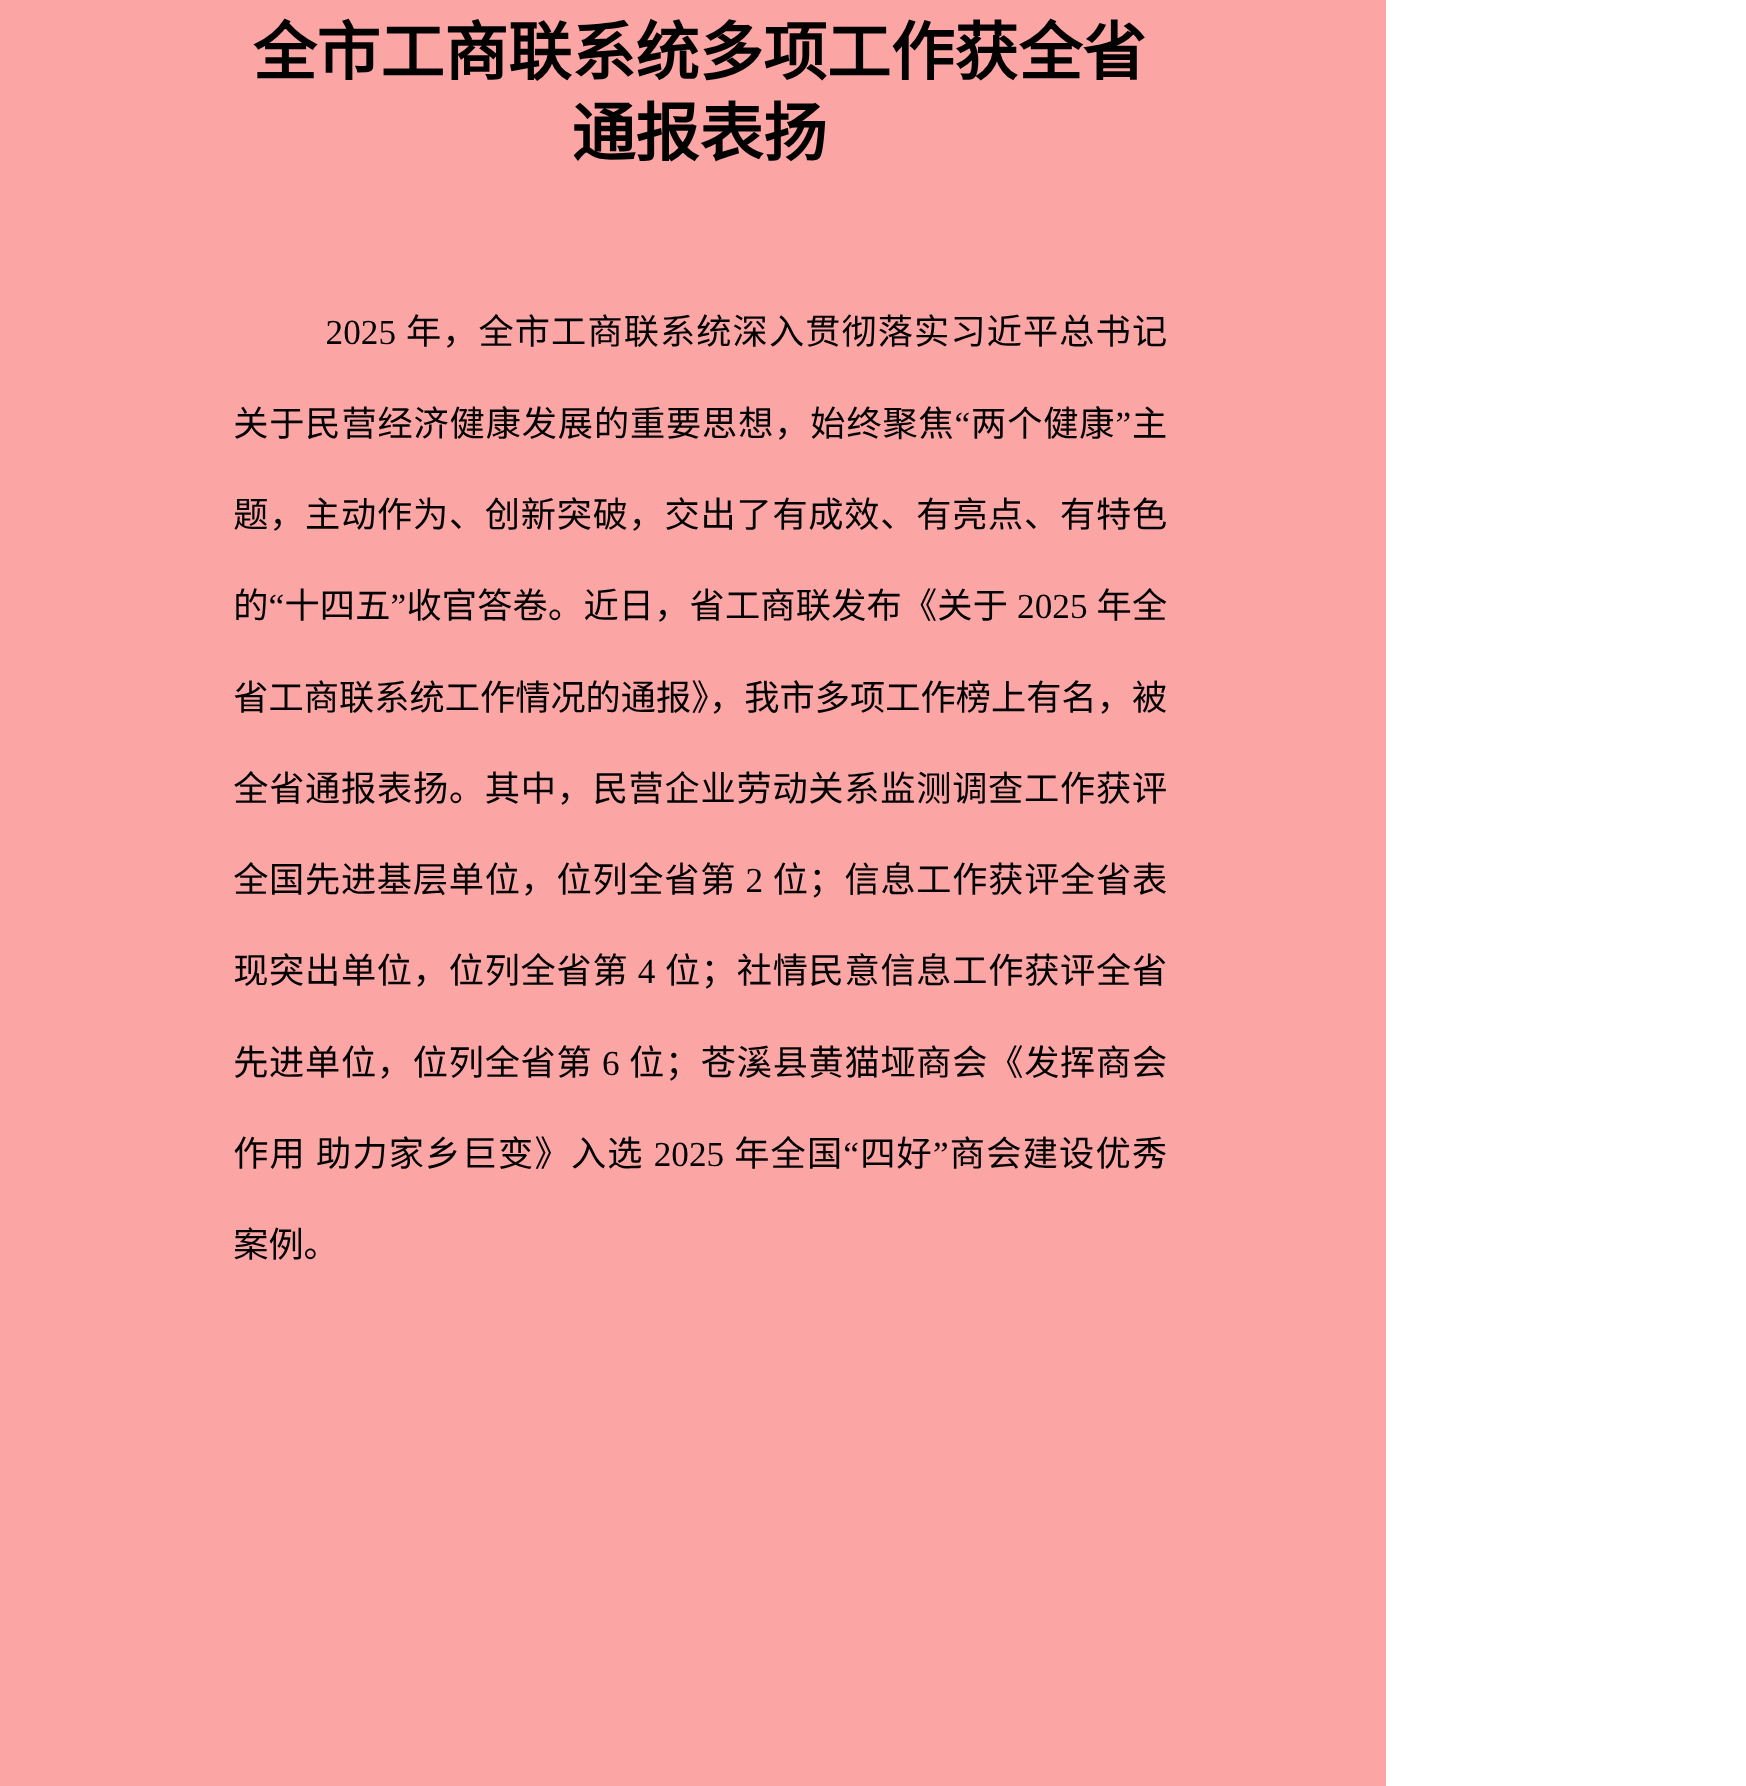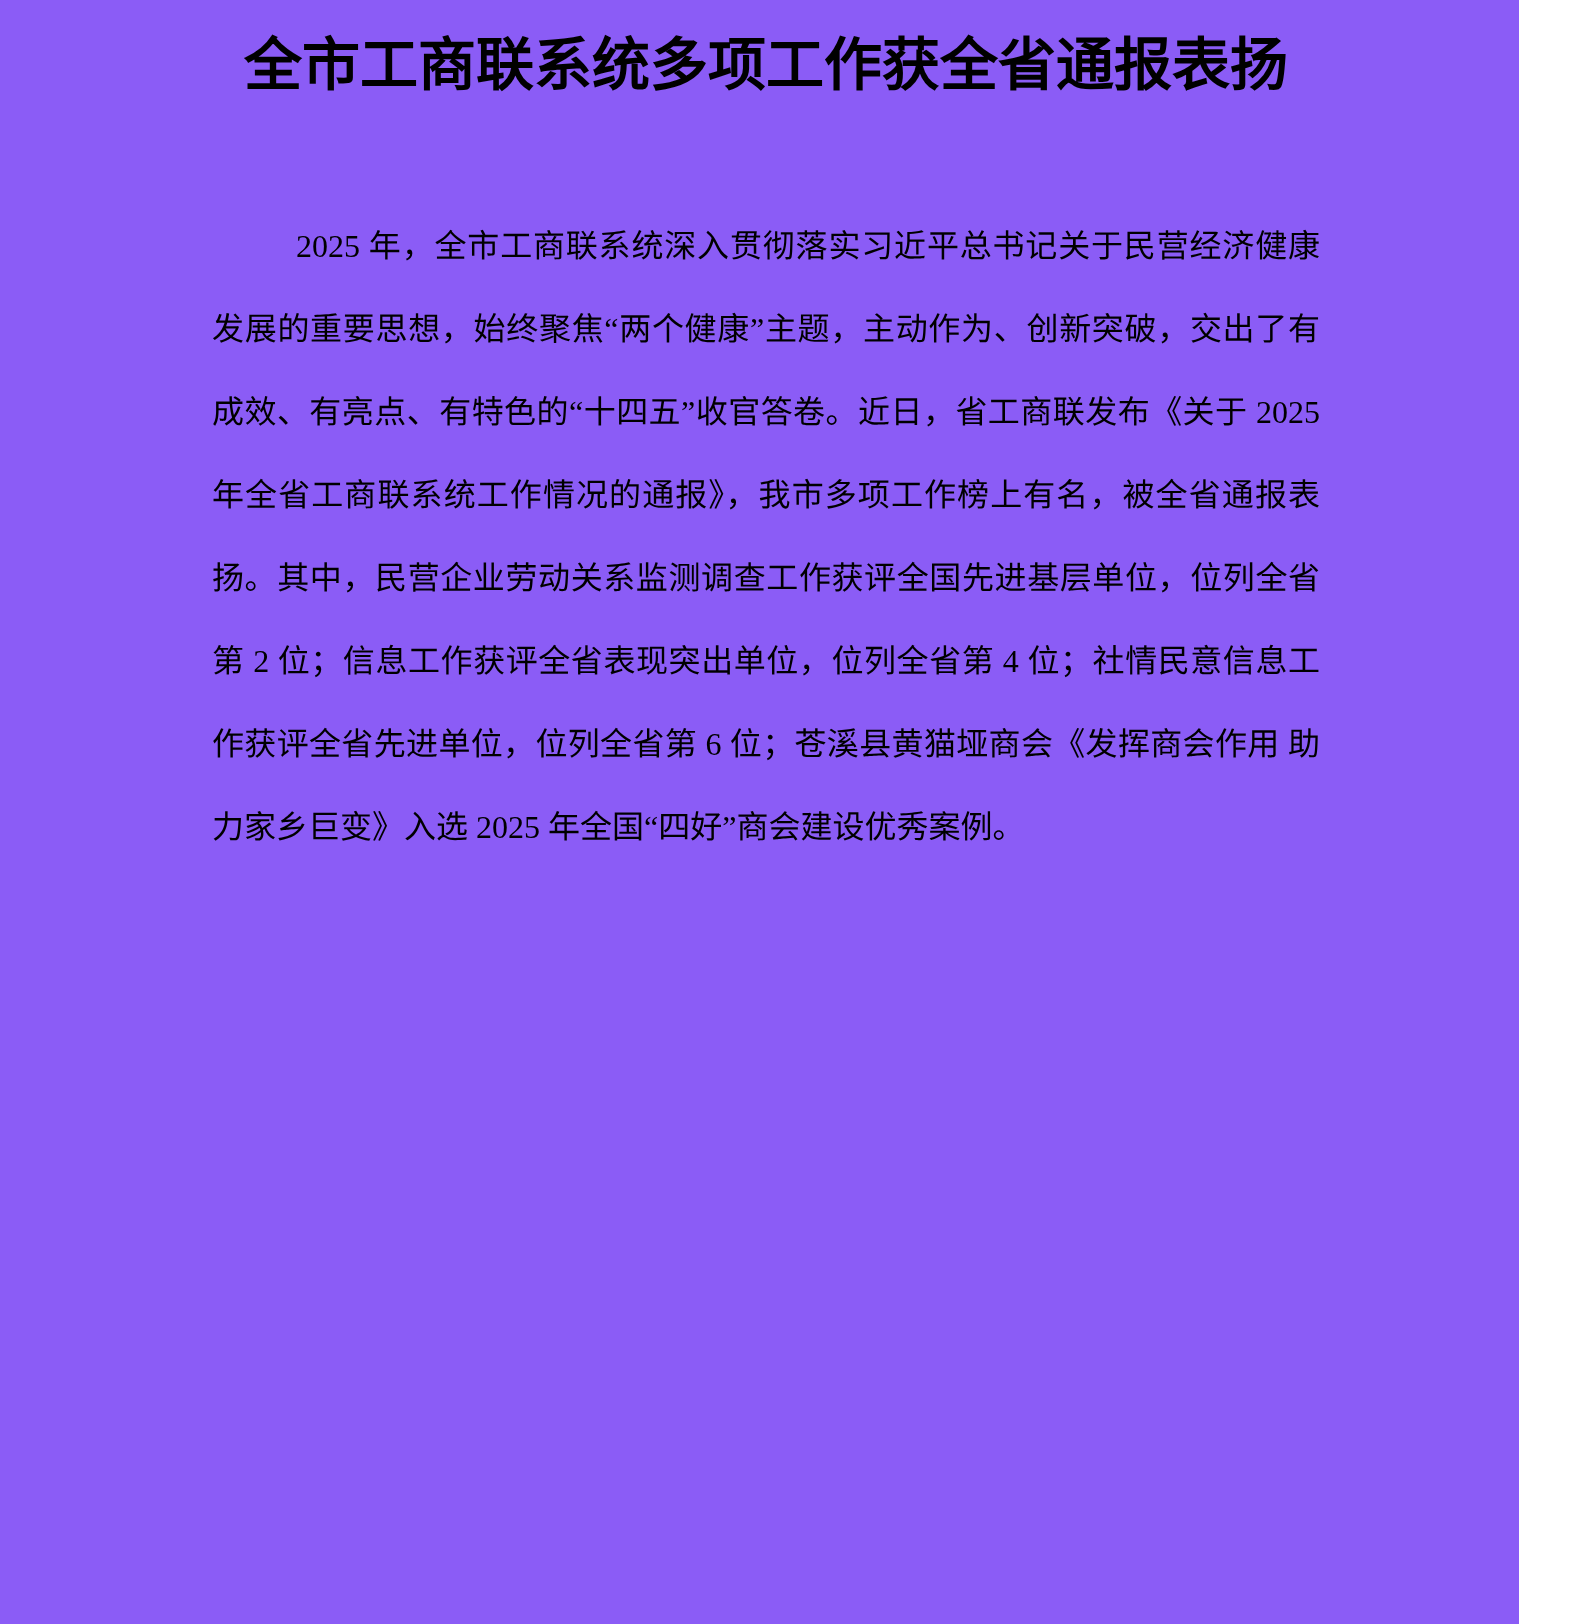--- a/index.html
+++ b/index.html
@@ -9,24 +9,24 @@
   }
   body {
     width: 1587px;
     height: 1624px;
     font-family: "Liberation Serif", "DejaVu Serif", serif;
     color: #000000;
     overflow: hidden;
   }
   .page {
     box-sizing: border-box;
-    width: 1519px;
+    width: 1260px;
     height: 1624px;
-    padding: 29px 199px 0 212px;
-    background: #8b5cf6;
+    padding: 11px 199px 0 212px;
+    background: #fca5a5;
   }
   .doc-title {
     margin: 0;
     padding: 0;
     font-size: 58px;
     line-height: 74px;
     font-weight: bold;
     text-align: center;
     letter-spacing: 0;
     color: #000000;

